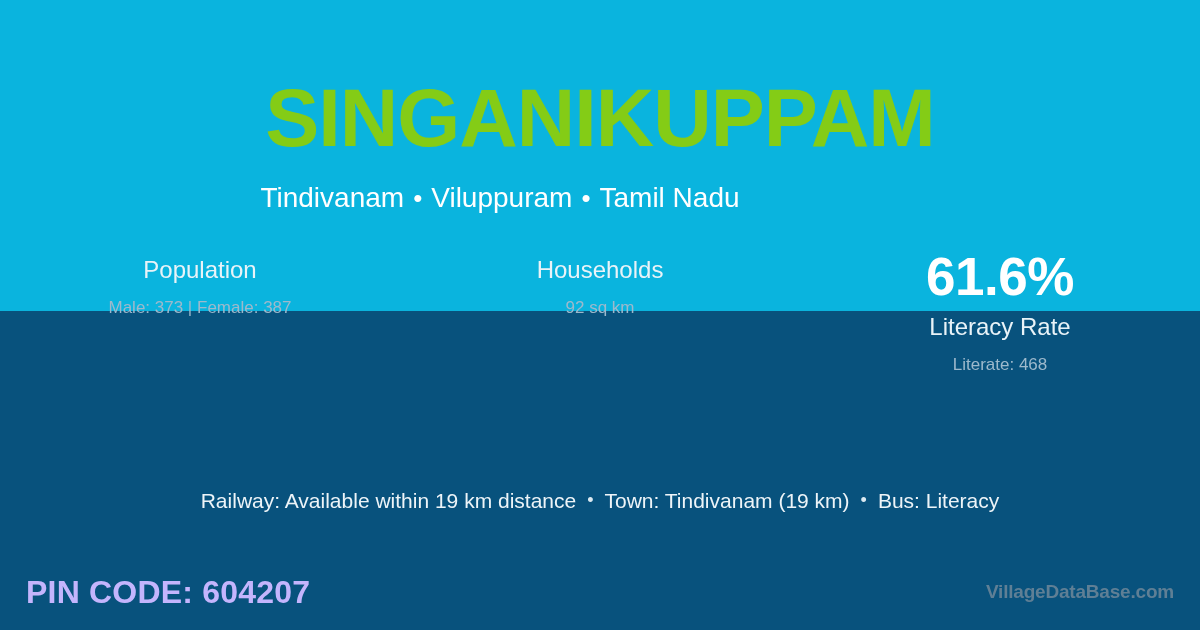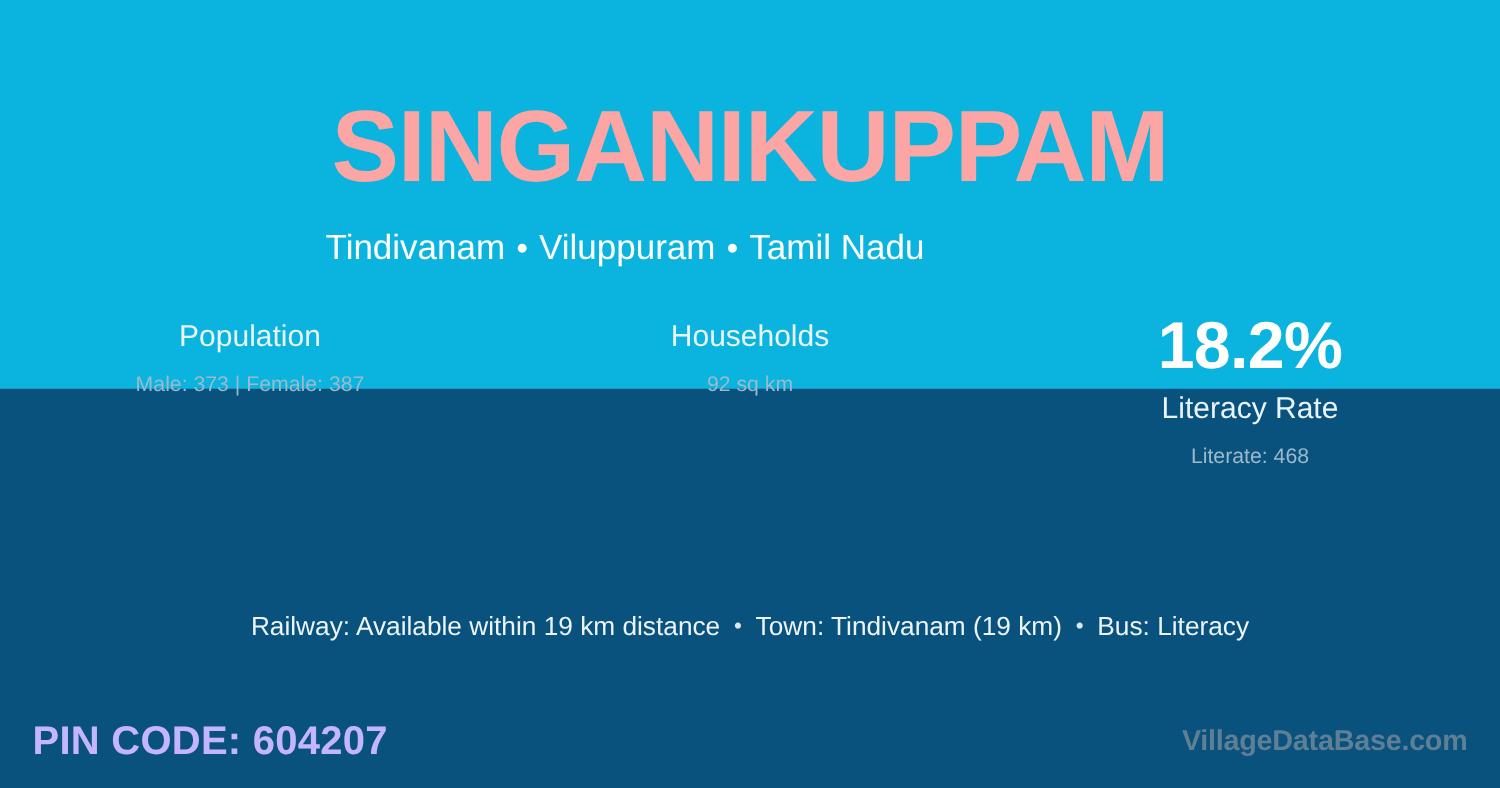--- a/index.html
+++ b/index.html
@@ -31,21 +31,21 @@
     height: 311px;
     background: #0ab4de;
   }
 
   .title {
     position: absolute;
     left: 0;
     top: 78px;
     width: 1200px;
     text-align: center;
-    color: #fca5a5;
+    color: #84cc16;
     font-size: 81px;
     font-weight: bold;
     letter-spacing: -1px;
     line-height: 1;
     white-space: nowrap;
   }
 
   .subtitle {
     position: absolute;
     left: 0;
@@ -133,21 +133,21 @@
   .pin-code {
     color: #c4b5fd;
     font-size: 32px;
     font-weight: bold;
     letter-spacing: 0.2px;
     line-height: 30px;
     white-space: nowrap;
   }
   .brand {
     color: #5f7f95;
-    font-size: 23px;
+    font-size: 19px;
     font-weight: bold;
     letter-spacing: -0.2px;
     line-height: 30px;
     white-space: nowrap;
   }
 </style>
 </head>
 <body>
 
 <div class="card">
@@ -166,21 +166,21 @@
       <div class="stat-label">Population</div>
       <div class="stat-sub">Male: 373 | Female: 387</div>
     </div>
 
     <div class="stat">
       <div class="stat-label">Households</div>
       <div class="stat-sub">92 sq km</div>
     </div>
 
     <div class="stat">
-      <div class="stat-value">18.2%</div>
+      <div class="stat-value">61.6%</div>
       <div class="stat-label">Literacy Rate</div>
       <div class="stat-sub">Literate: 468</div>
     </div>
 
   </div>
 
   <div class="facilities">
     <span>Railway: Available within 19 km distance</span><span class="sep">•</span><span>Town: Tindivanam (19 km)</span><span class="sep">•</span><span>Bus: Literacy</span>
   </div>
 

